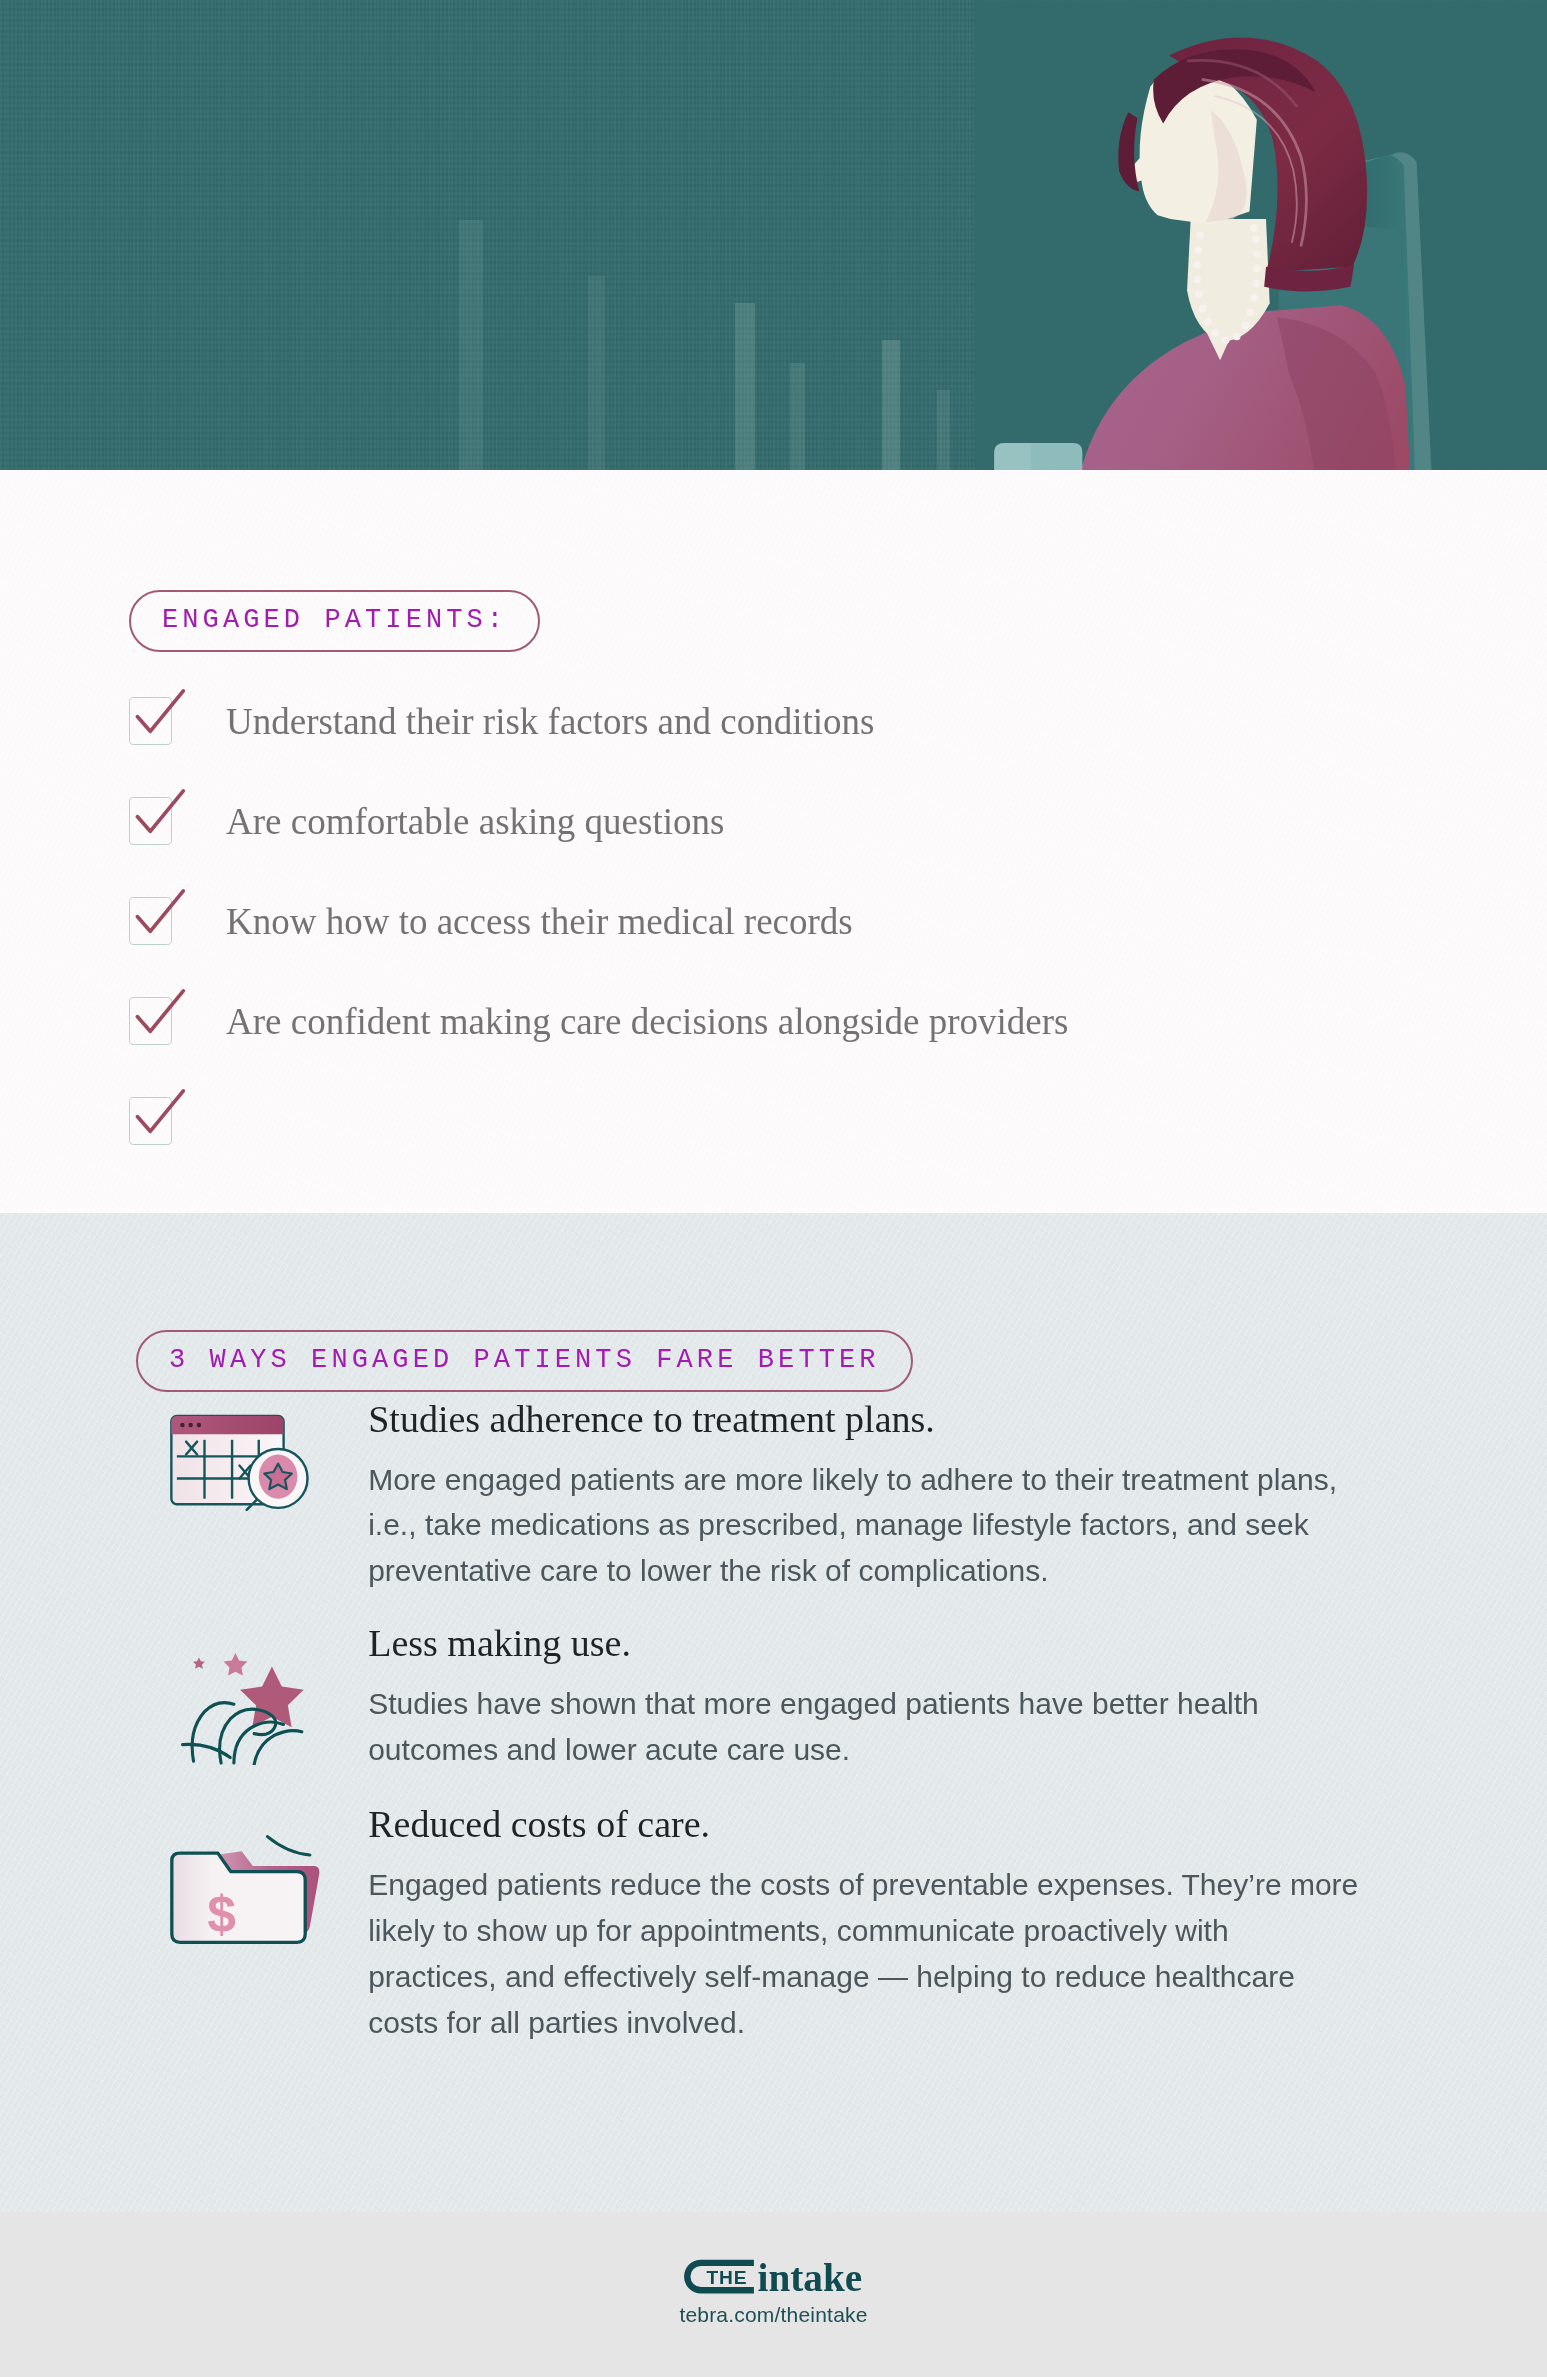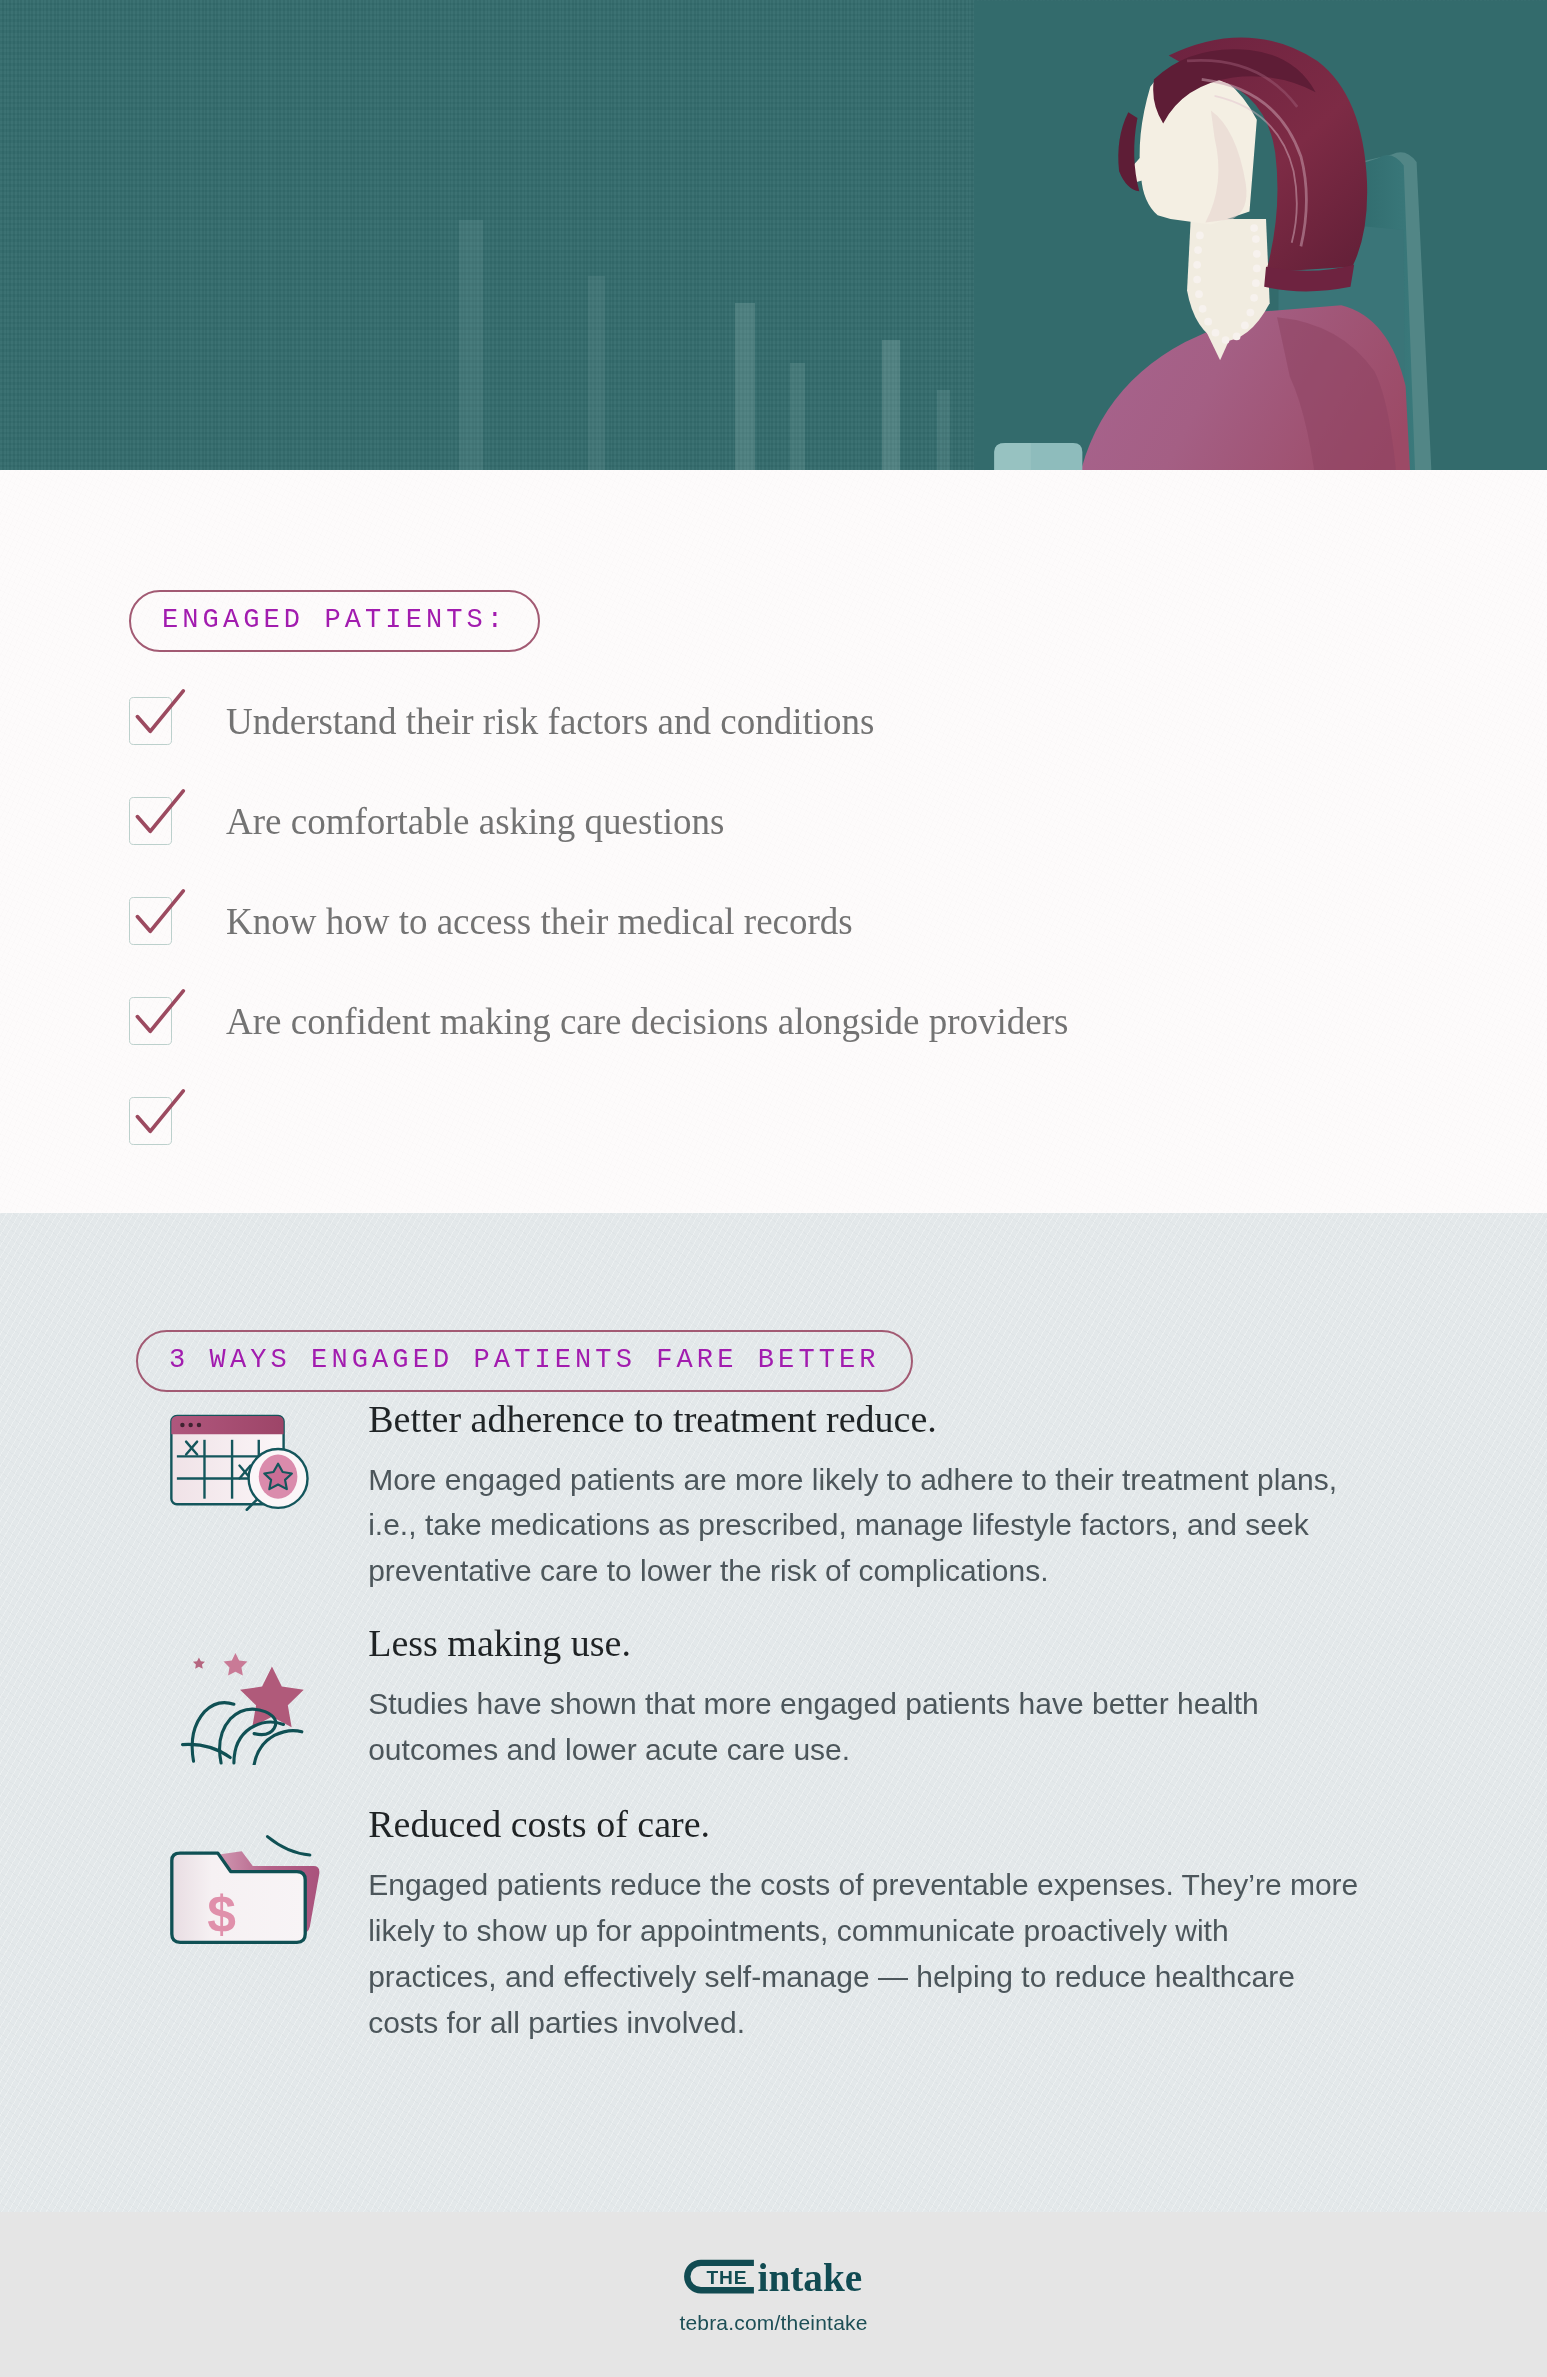--- a/index.html
+++ b/index.html
@@ -114,21 +114,21 @@
   
   .footer {
     position:absolute; left:0; top:2212px; width:1547px; height:165px;
     background:#e5e5e5;
     display:flex; flex-direction:column; align-items:center; justify-content:flex-start;
     padding-top:44px;
   }
   .logo { display:flex; align-items:center; justify-content:center; }
   .logo svg { display:block; }
   .footer-url {
-    margin-top:13px;
+    margin-top:5px;
     font-family:"Liberation Sans", sans-serif;
     font-size:21px; color:#1d4f56; letter-spacing:0.2px;
   }
 </style>
 </head>
 <body>
 
 <div class="page">
 
   <section class="hero">
@@ -336,21 +336,21 @@
               <line x1="94" y1="68" x2="82" y2="82"></line>
           </g>
 
           <circle cx="124" cy="82" r="32" fill="#fbf6f8" stroke="#14565c" stroke-width="2.6"></circle>
           <ellipse cx="124" cy="80" rx="21" ry="24" fill="#d4789f" opacity="0.85"></ellipse>
           <path d="M124 66 l5 9 l10 1.6 l-7.4 7 l1.9 10 l-9.5 -5 l-9.5 5 l1.9 -10 l-7.4 -7 l10 -1.6 z" fill="#c96d95" stroke="#14565c" stroke-width="2.4" stroke-linejoin="round"></path>
           <line x1="101" y1="105" x2="90" y2="116" stroke="#14565c" stroke-width="2.8" stroke-linecap="round"></line>
         </svg>
       </div>
       <div class="b-text">
-        <div class="b-head">Better adherence to treatment reduce.</div>
+        <div class="b-head">Studies adherence to treatment plans.</div>
         <div class="b-body">More engaged patients are more likely to adhere to their treatment plans, i.e., take medications as prescribed, manage lifestyle factors, and seek preventative care to lower the risk of complications.</div>
       </div>
     </div>
 
     <div class="benefit b2">
       <div class="b-icon">
         <svg width="156" height="138" viewBox="0 0 170 150" xmlns="http://www.w3.org/2000/svg">
 
           <path d="M44 36 l3.4 6.6 l7.3 1 l-5.3 5.1 l1.3 7.2 l-6.7 -3.5 l-6.6 3.5 l1.3 -7.2 l-5.3 -5.1 l7.3 -1 z" fill="#b5657f" transform="translate(-10,-8) scale(0.62) translate(30,30)"></path>
           <path d="M92 30 l5.2 10.4 l11.5 1.7 l-8.3 8.1 l2 11.4 l-10.4 -5.4 l-10.3 5.4 l2 -11.4 l-8.3 -8.1 l11.5 -1.7 z" fill="#c97a96" transform="scale(0.78) translate(5,6)"></path>

